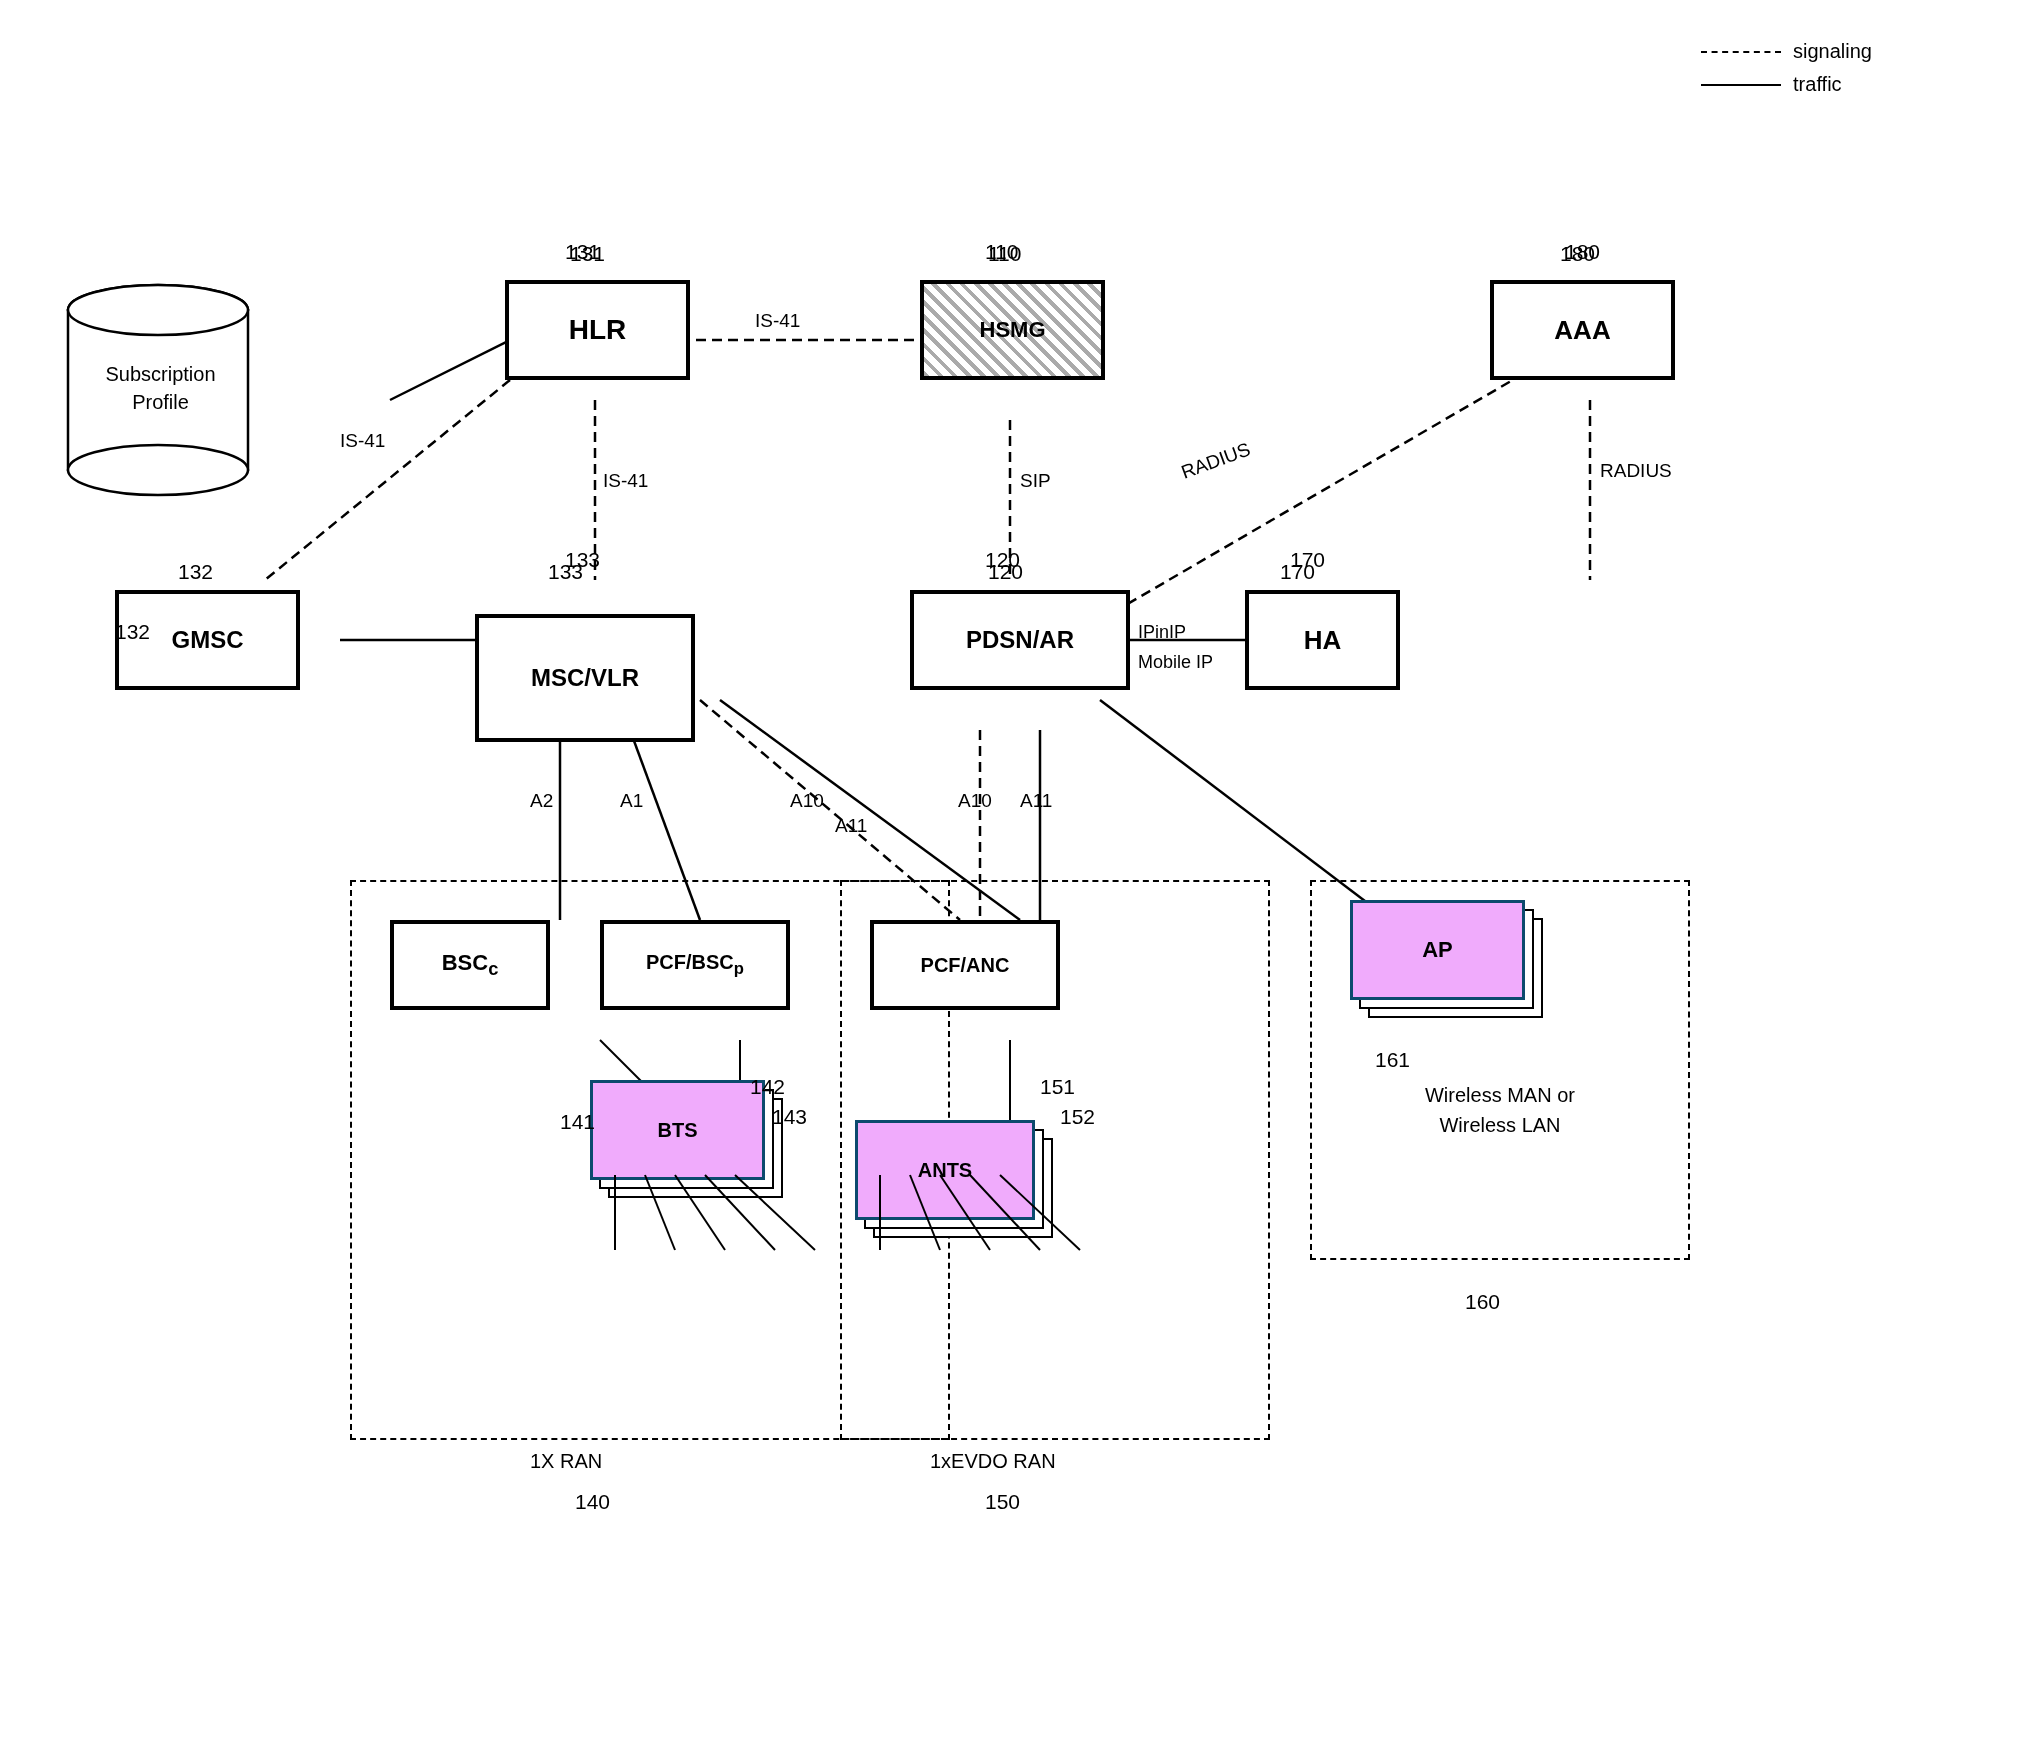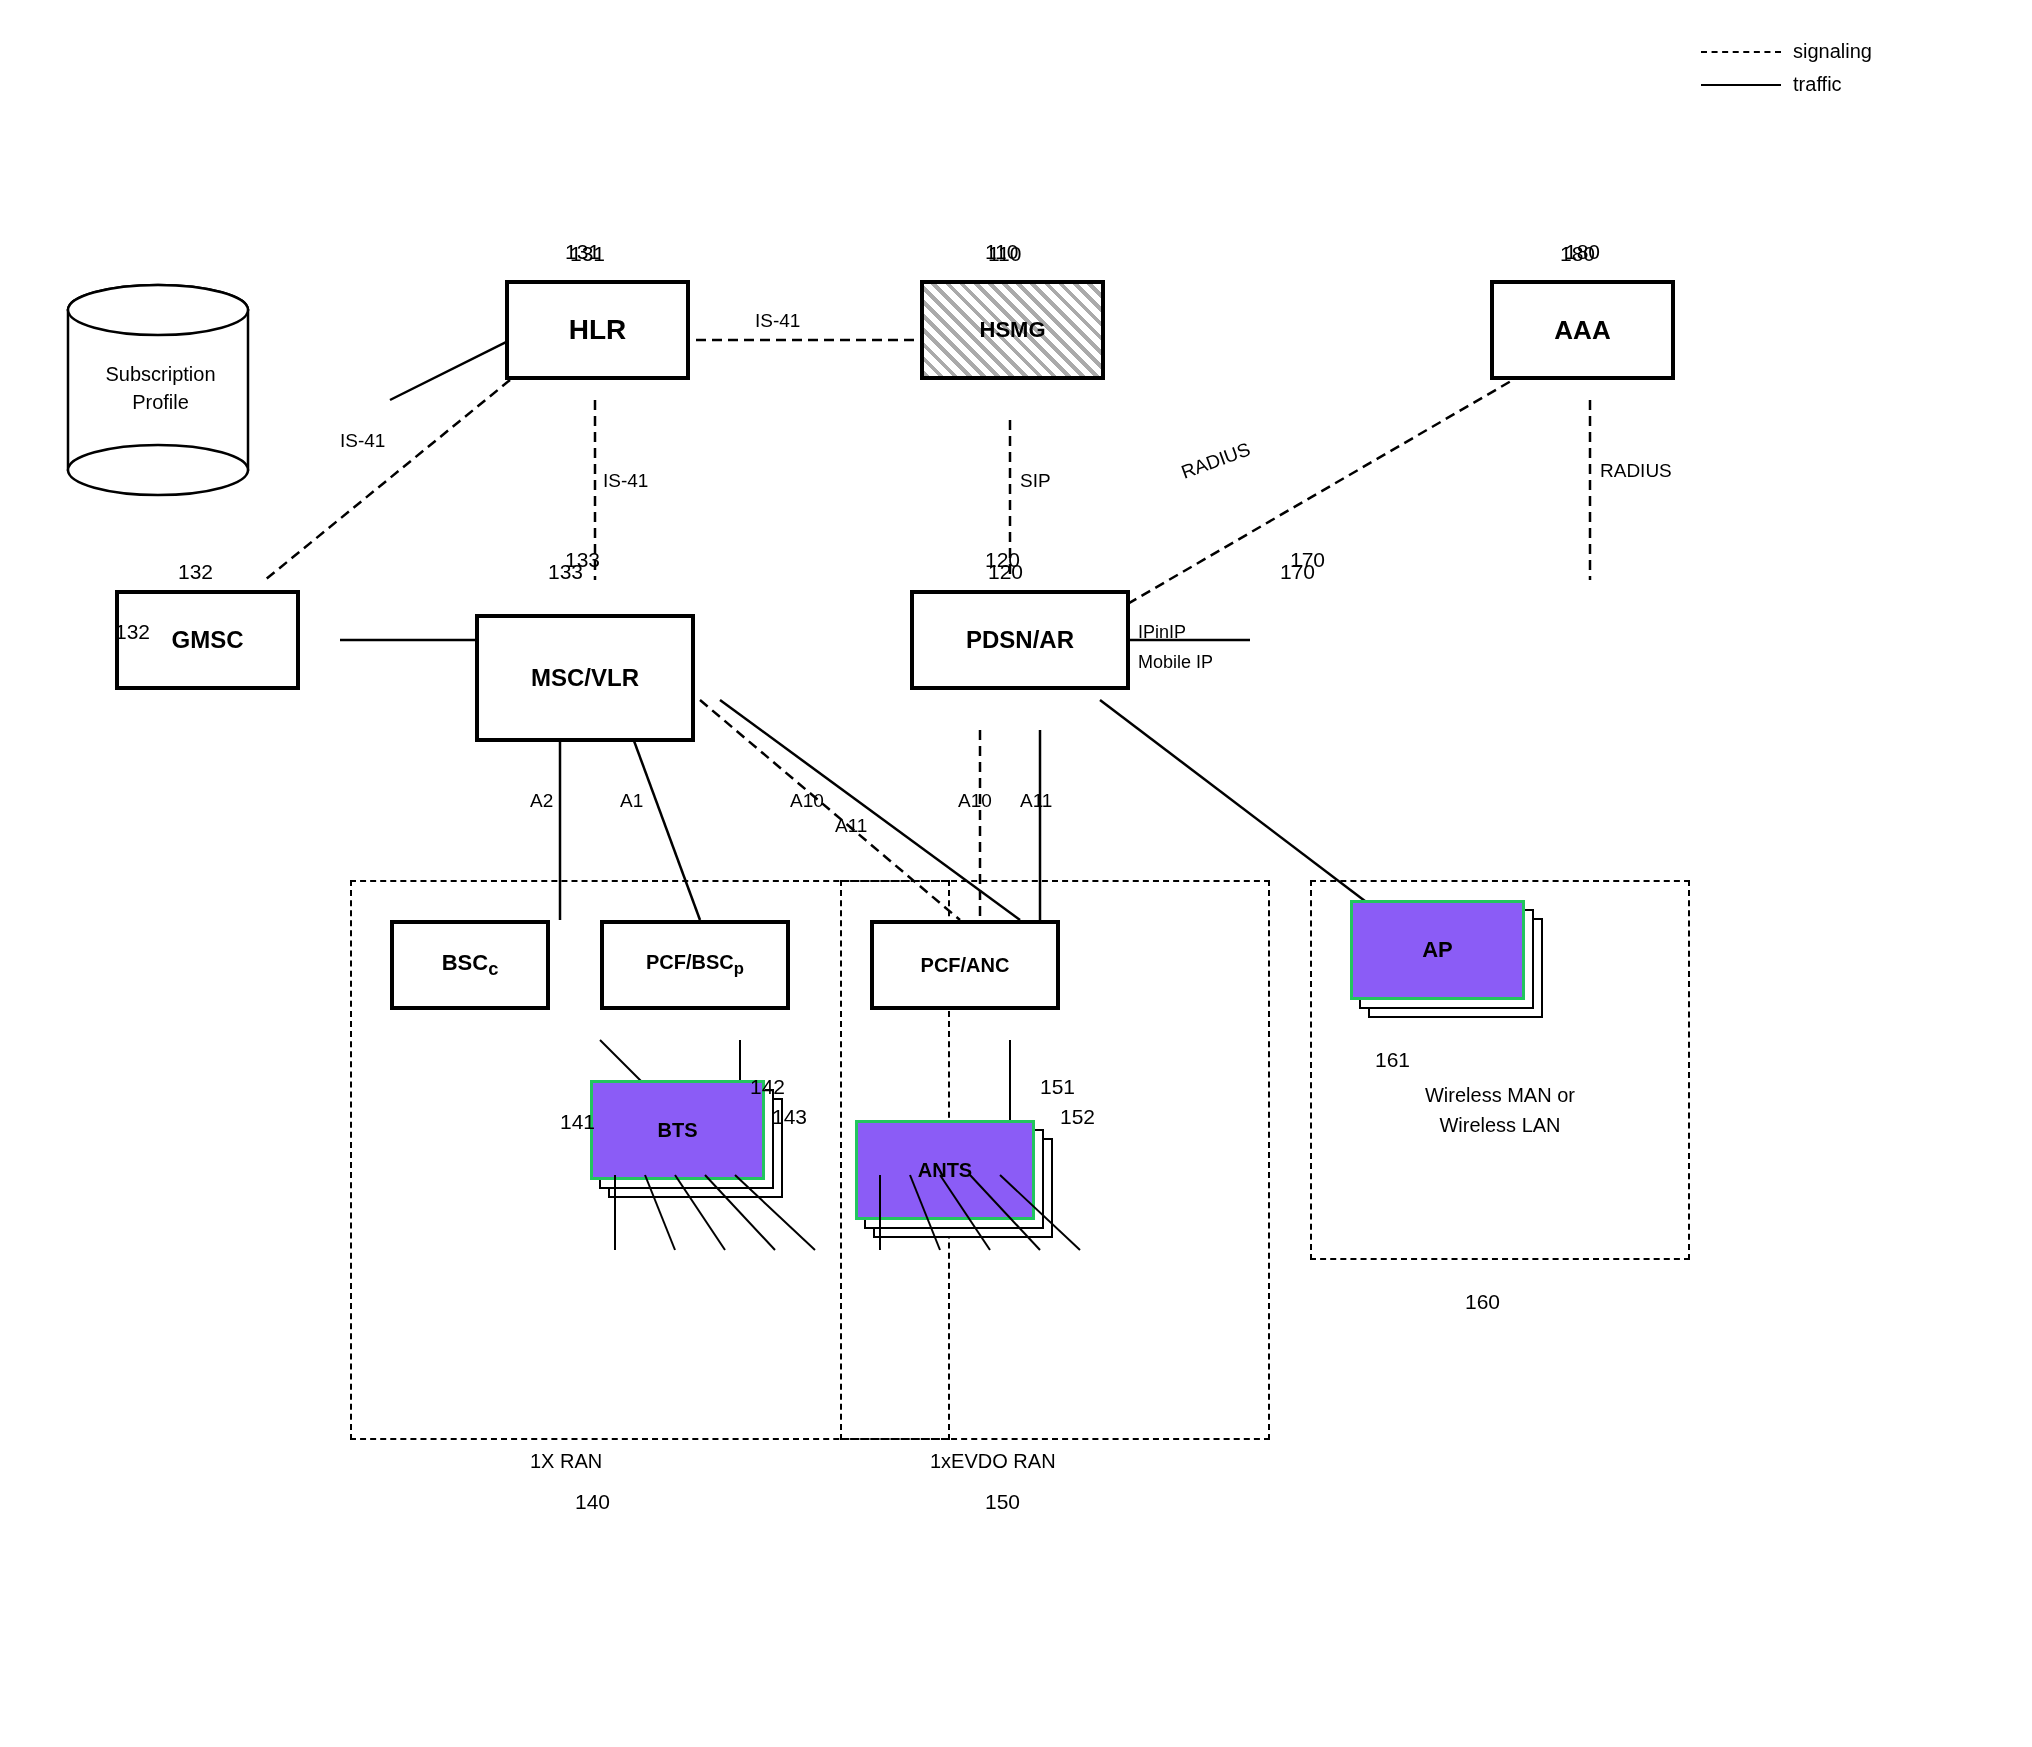--- a/index.html
+++ b/index.html
@@ -92,22 +92,22 @@
       background: #fff;
       border: 2px solid #000;
     }
     .stacked-node .back1 {
       position: absolute;
       background: #fff;
       border: 2px solid #000;
     }
     .stacked-node .front {
       position: absolute;
-      background: #8b5cf6;
-      border: 3px solid #22c55e;
+      background: #f0abfc;
+      border: 3px solid #0c4a6e;
       display: flex;
       align-items: center;
       justify-content: center;
       font-size: 20px;
       font-weight: bold;
     }
   </style>
 </head>
 <body>
 
@@ -199,20 +199,23 @@
   <div class="node thick-border" style="left:475px; top:590px; width:220px; height:128px; font-size:24px;margin-top:24px;">
     <span>MSC/VLR</span>
   </div>
 
   <div class="label" style="left:988px; top:560px;">120</div>
   <div class="node thick-border" style="left:910px; top:590px; width:220px; height:100px; font-size:24px;">
     <span>PDSN/AR</span>
   </div>
 
   <div class="label" style="left:1280px; top:560px;">170</div>
+  <div class="node thick-border" style="left:1245px; top:590px; width:155px; height:100px; font-size:26px;">
+    <span>HA</span>
+  </div>
 
   <div class="dashed-box" style="left:350px; top:880px; width:600px; height:560px;"></div>
 
   <div class="node thick-border" style="left:390px; top:920px; width:160px; height:90px; font-size:22px;">
     <span>BSC<sub>c</sub></span>
   </div>
 
   <div class="node thick-border" style="left:600px; top:920px; width:190px; height:90px; font-size:20px;align-items:center;">
     <span>PCF/BSC<sub>p</sub></span>
   </div>

